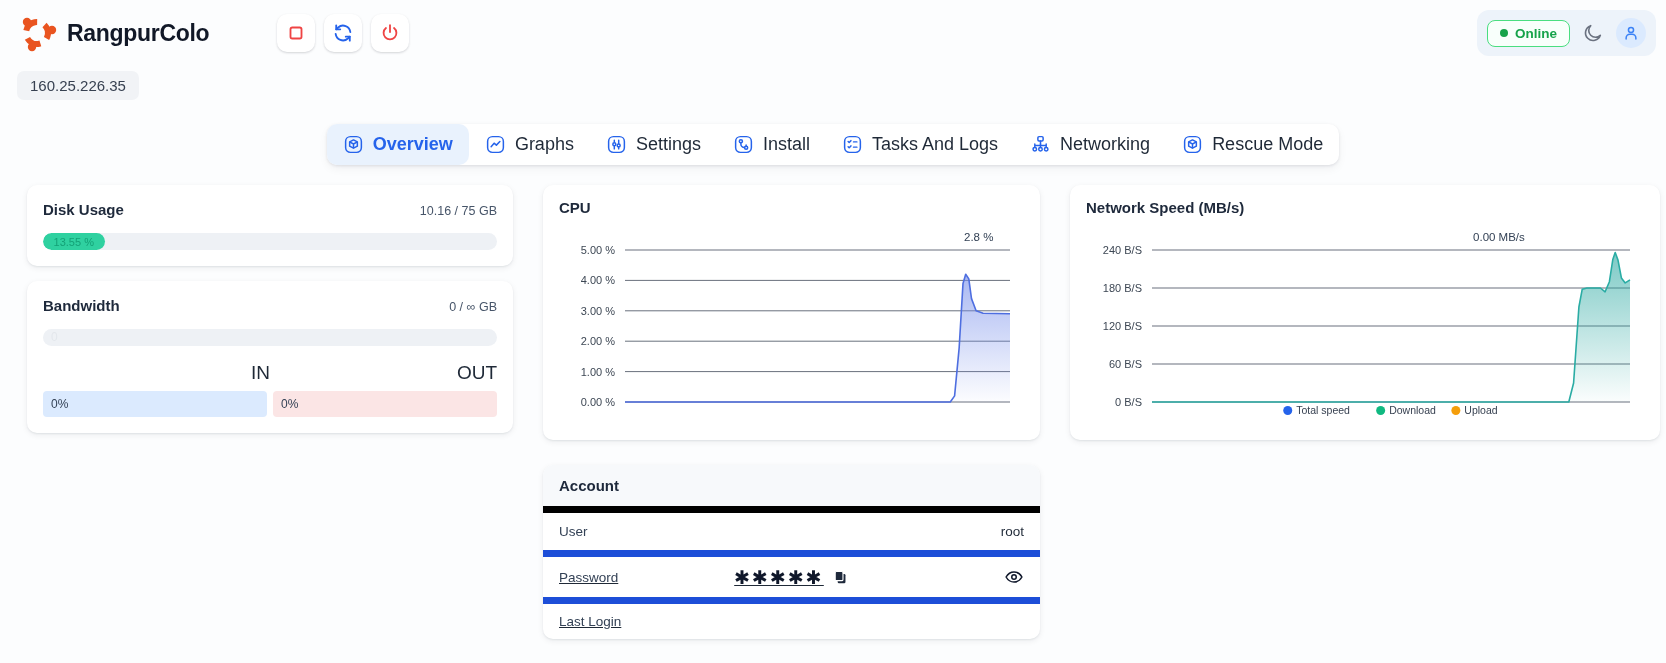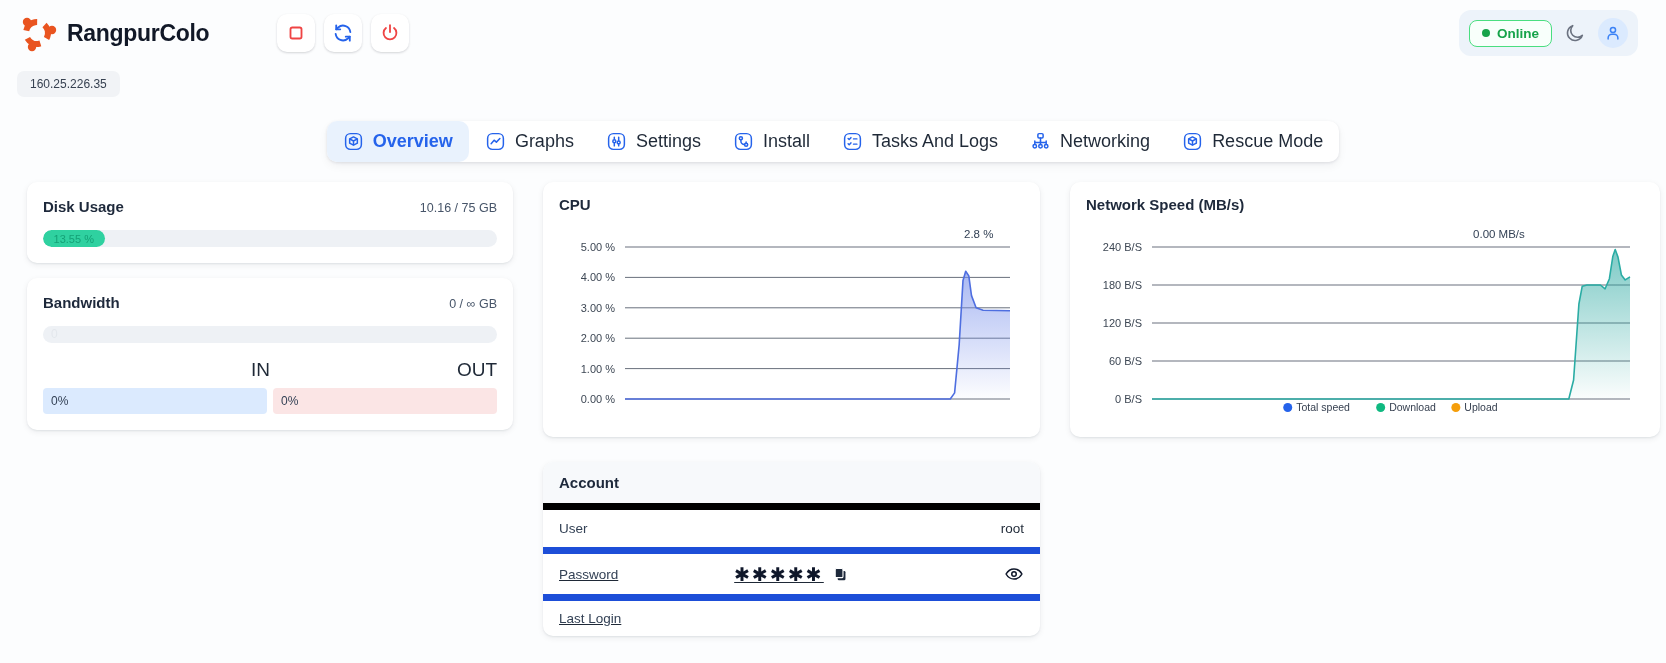--- a/index.html
+++ b/index.html
@@ -13,34 +13,34 @@
   .brand { display:flex; align-items:center; gap:10px; }
   .brand-title { font-size:23px; font-weight:700; color:#111827; letter-spacing:-0.3px; }
   .hdr-actions { display:flex; gap:9px; margin-left:68px; }
   .icon-btn {
     width:38px; height:38px; background:#fff; border:none; border-radius:10px;
     display:flex; align-items:center; justify-content:center; cursor:pointer;
     box-shadow:0 1px 2px rgba(16,24,40,.1), 0 1px 3px rgba(16,24,40,.08);
   }
   .status-cluster {
     margin-left:auto; background:#edf3fa; border-radius:12px;
-    display:flex; align-items:center; gap:12px; padding:8px 10px; margin-right:20px;
+    display:flex; align-items:center; gap:12px; padding:8px 10px; margin-right:2px;
   }
   .online-badge {
     display:flex; align-items:center; gap:7px; background:#f8fffb;
     border:1px solid #4ade80; border-radius:8px; padding:5px 12px;
     color:#16a34a; font-weight:700; font-size:13.5px; cursor:default;
   }
   .online-dot { width:8px; height:8px; border-radius:50%; background:#16a34a; }
   .ghost-btn { background:transparent; border:none; display:flex; align-items:center; cursor:pointer; }
   .avatar { width:30px; height:30px; border-radius:50%; background:#dbeafe;
     display:flex; align-items:center; justify-content:center; cursor:pointer; border:none; }
   .ip-pill {
     display:inline-block; margin:15px 0 0 17px; background:#f1f3f6; border-radius:7px;
-    padding:6px 13px; font-size:12px; color:#374151;
+    padding:6px 13px; font-size:15px; color:#374151;
   }
   
   .tabbar-wrap { display:flex; justify-content:center; margin-top:24px; }
   .tabbar {
     display:flex; align-items:stretch; background:#fff; border-radius:10px;
     box-shadow:0 1px 3px rgba(16,24,40,.1), 0 4px 10px rgba(16,24,40,.05);
   }
   .tab {
     display:flex; align-items:center; gap:9px; padding:10px 16px; border:none;
     background:transparent; font-size:18px; color:#1f2937; cursor:pointer;

